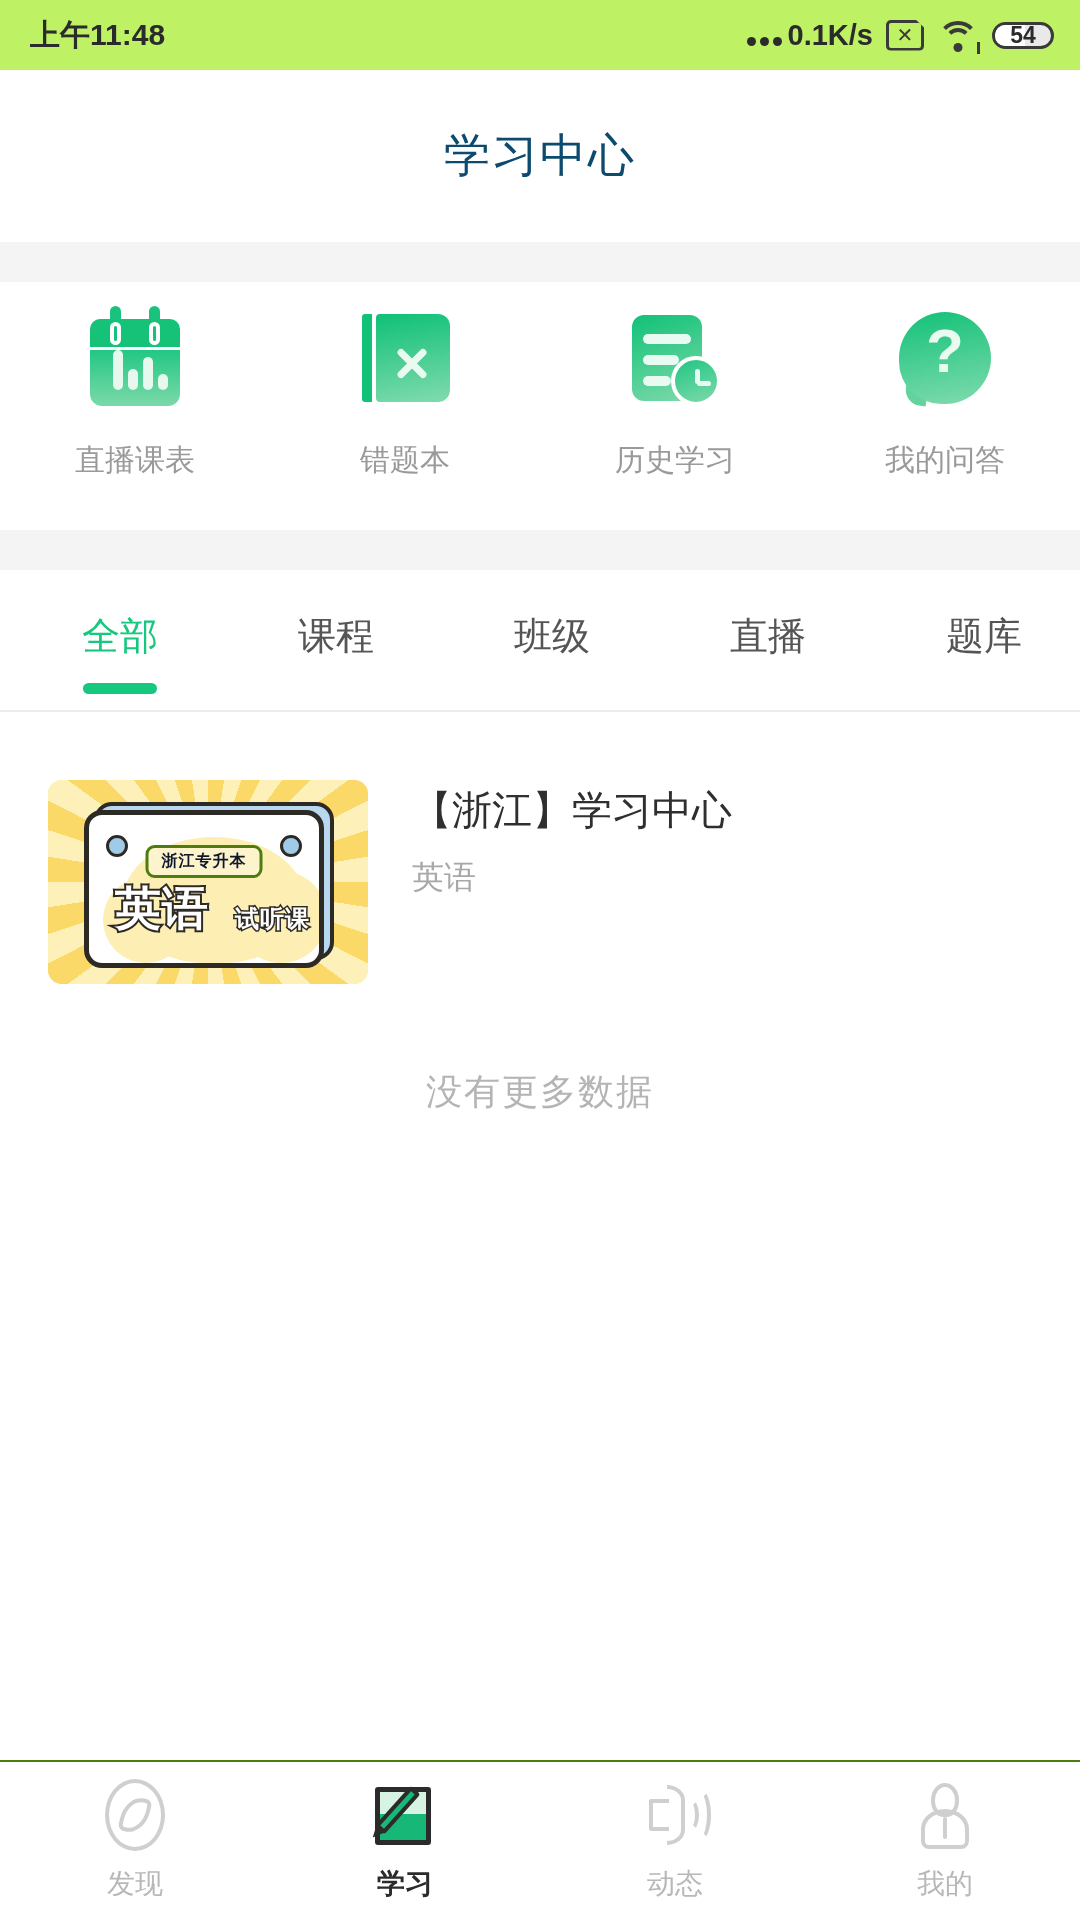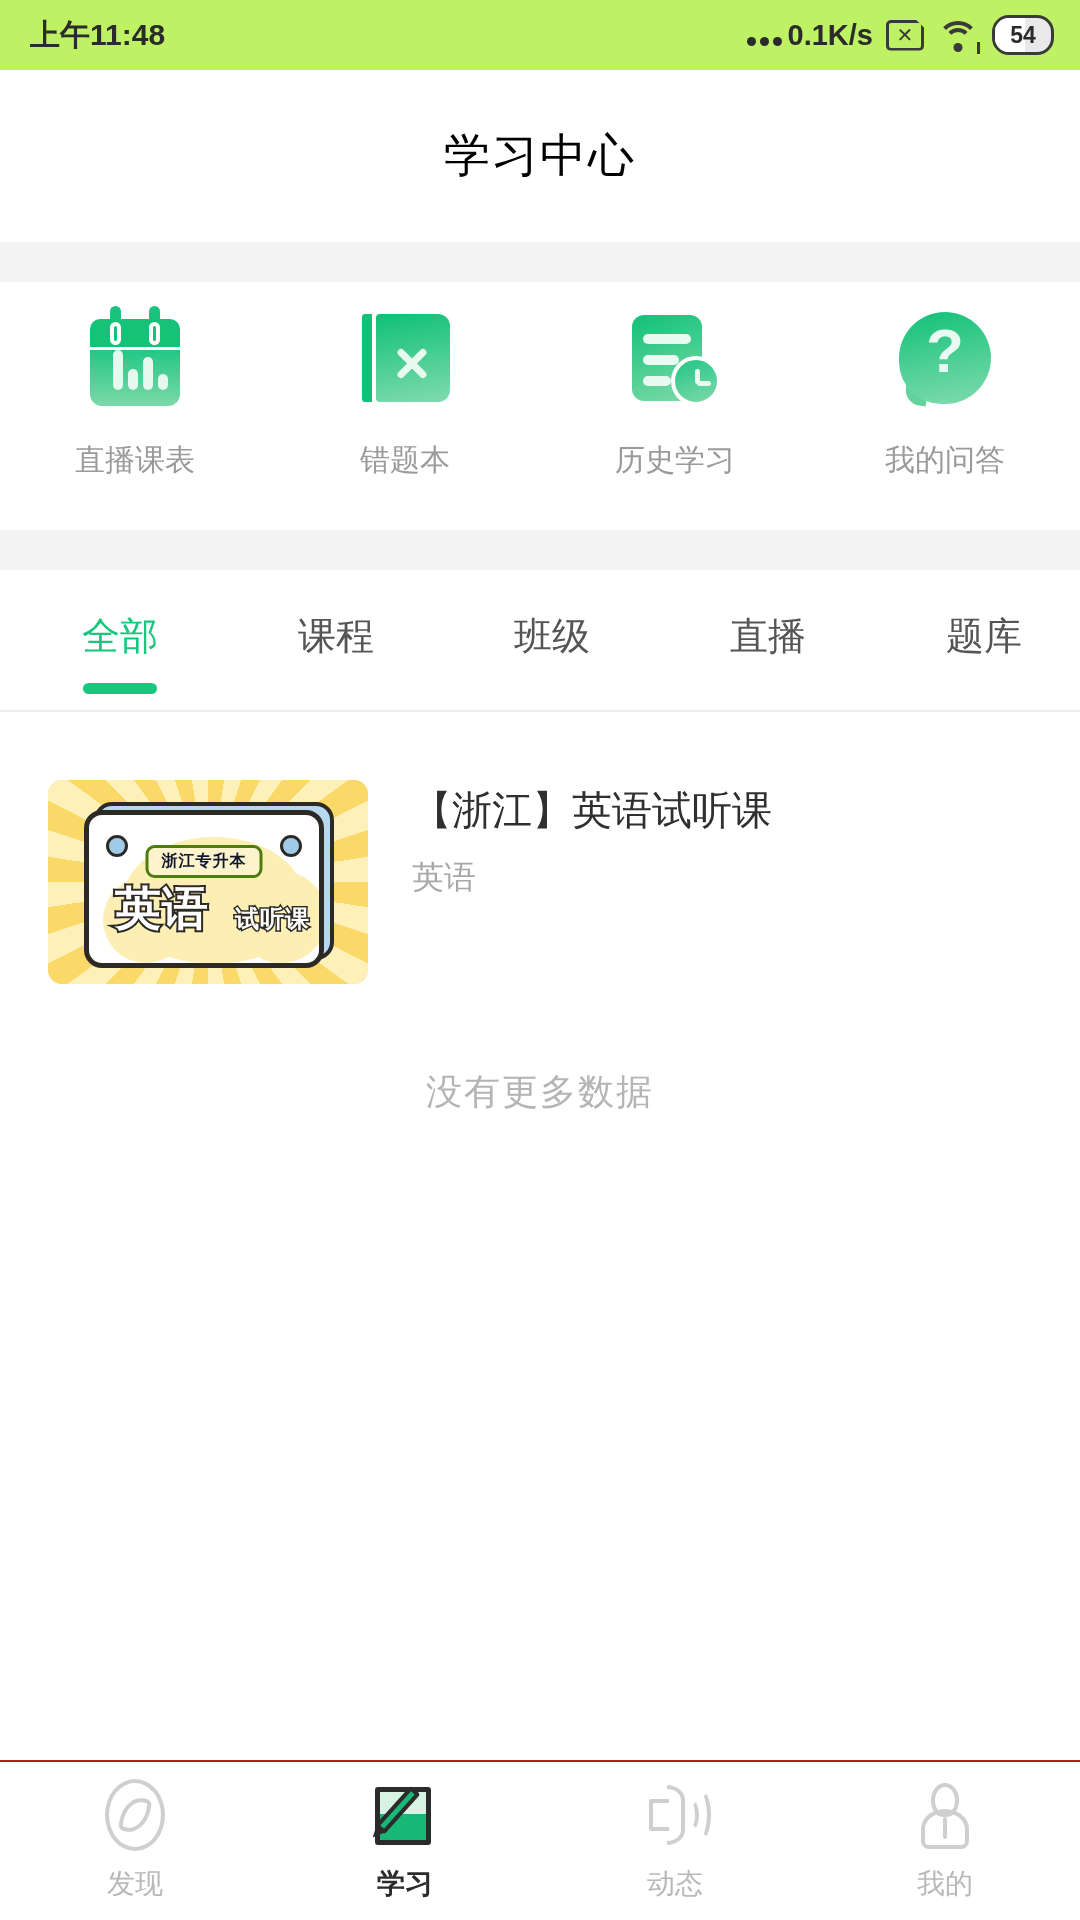--- a/index.html
+++ b/index.html
@@ -31,27 +31,27 @@
     border:3px solid #3a3a3a; border-radius:5px;
     clip-path:polygon(0 0, 78% 0, 100% 26%, 100% 100%, 0 100%);
   }
   .sim-x .xg { position:absolute; inset:0; display:flex; align-items:center; justify-content:center; font-size:20px; font-weight:700; color:#3a3a3a; line-height:1; }
   .wifi { position:relative; width:42px; height:33px; }
   .wifi .arc { position:absolute; left:50%; transform:translateX(-50%); border:4px solid #3a3a3a; border-bottom-color:transparent; border-left-color:transparent; border-right-color:transparent; border-radius:50%; }
   .wifi .a1 { width:42px; height:42px; top:2px; }
   .wifi .a2 { width:27px; height:27px; top:9px; }
   .wifi .dot { position:absolute; left:50%; transform:translateX(-50%); bottom:0px; width:9px; height:9px; border-radius:50%; background:#3a3a3a; }
   .wifi .tail { position:absolute; right:-1px; bottom:-2px; width:3px; height:12px; background:#3a3a3a; }
-  .battery { position:relative; width:62px; height:40px; border:3px solid #3a3a3a; border-radius:17px; display:flex; align-items:center; overflow:hidden; background:#e9e9e9; }
+  .battery { position:relative; width:62px; height:27px; border:3px solid #3a3a3a; border-radius:17px; display:flex; align-items:center; overflow:hidden; background:#e9e9e9; }
   .battery .fill { position:absolute; left:0; top:0; bottom:0; width:54%; background:#ffffff; }
   .battery .lvl { position:relative; width:100%; text-align:center; font-size:23px; font-weight:700; color:#2b2b2b; line-height:1; }
 
   
   .header { flex:0 0 172px; display:flex; align-items:center; justify-content:center; background:#ffffff; }
-  .header-title { font-size:46px; color:#000000; letter-spacing:2px; }
+  .header-title { font-size:46px; color:#0c4a6e; letter-spacing:2px; }
 
   
   .band { flex:0 0 40px; background:#f4f4f4; }
 
   
   .quick { flex:0 0 248px; background:#ffffff; display:flex; align-items:flex-start; padding-top:24px; }
   .quick-item { flex:1 1 0; display:flex; flex-direction:column; align-items:center; }
   .quick-icon { width:104px; height:104px; position:relative; }
   .quick-label { margin-top:30px; font-size:30px; color:#9a9a9a; }
 
@@ -134,21 +134,21 @@
     -webkit-text-stroke:3px #2d2a26; paint-order:stroke fill;
     letter-spacing:1px; line-height:1;
   }
   .course-info { padding-left:44px; padding-top:6px; }
   .course-title { font-size:40px; color:#2f2f2f; font-weight:400; line-height:1.2; }
   .course-meta { margin-top:26px; font-size:32px; color:#a8a8a8; }
   .course-subject { margin-top:22px; font-size:32px; color:#a8a8a8; }
   .no-more { margin-top:84px; text-align:center; font-size:36px; color:#b4b4b4; letter-spacing:2px; }
 
   
-  .bottomnav { flex:0 0 160px; border-top:2px solid #b91c1c; background:#ffffff; display:flex; align-items:center; }
+  .bottomnav { flex:0 0 160px; border-top:2px solid #4d7c0f; background:#ffffff; display:flex; align-items:center; }
   .nav-item { flex:1 1 0; display:flex; flex-direction:column; align-items:center; justify-content:center; gap:14px; }
   .nav-icon { width:72px; height:72px; position:relative; }
   .nav-label { font-size:28px; color:#b8b8b8; }
   .nav-item.active .nav-label { color:#2b2b2b; font-weight:700; }
 
   
   .ic-comp { position:relative; width:100%; height:100%; }
   .ic-comp .ring { position:absolute; left:6px; top:0; width:60px; height:72px; border:4px solid #cfcfcf; border-radius:50%; }
   .ic-comp .needle { position:absolute; left:22px; top:18px; width:28px; height:36px; border:4px solid #cfcfcf; border-radius:70% 6px 70% 6px; transform:rotate(12deg); }
 
@@ -304,21 +304,21 @@
         <div class="card">
           <span class="cloud"></span>
           <span class="hole l"></span>
           <span class="hole r"></span>
           <span class="badge">浙江专升本</span>
           <span class="big">英语</span>
           <span class="small">试听课</span>
         </div>
       </div>
       <div class="course-info">
-        <div class="course-title">【浙江】英语试听课</div>
+        <div class="course-title">【浙江】学习中心</div>
         <div class="course-subject">英语</div>
       </div>
     </div>
 
     <div class="no-more">没有更多数据</div>
   </div>
 
   <div class="bottomnav">
 
     <div class="nav-item">

